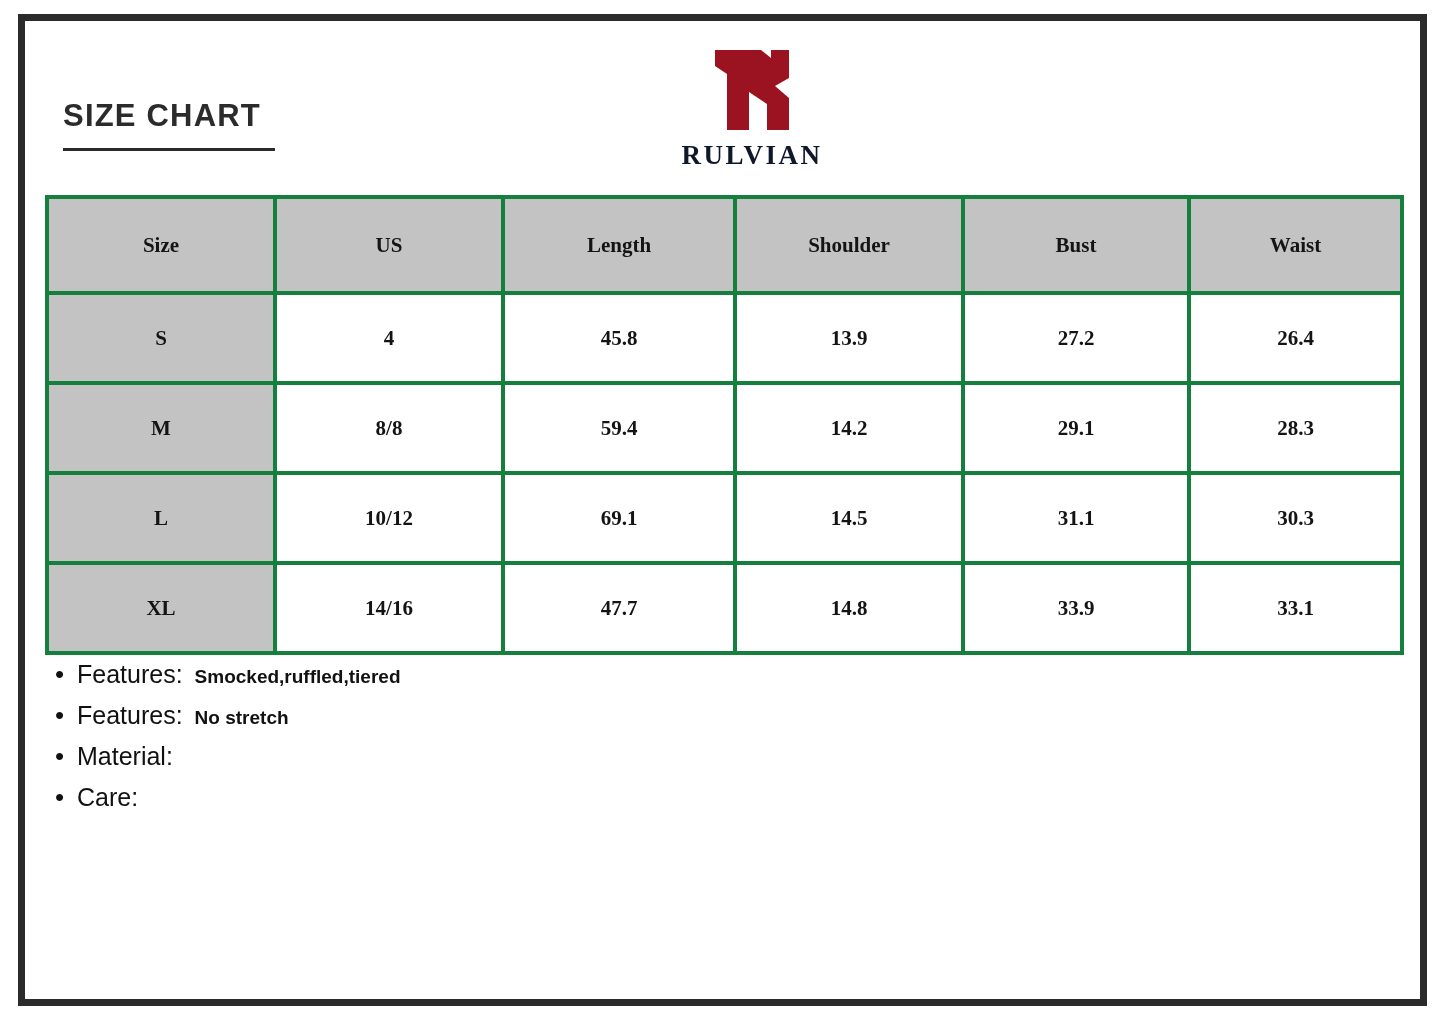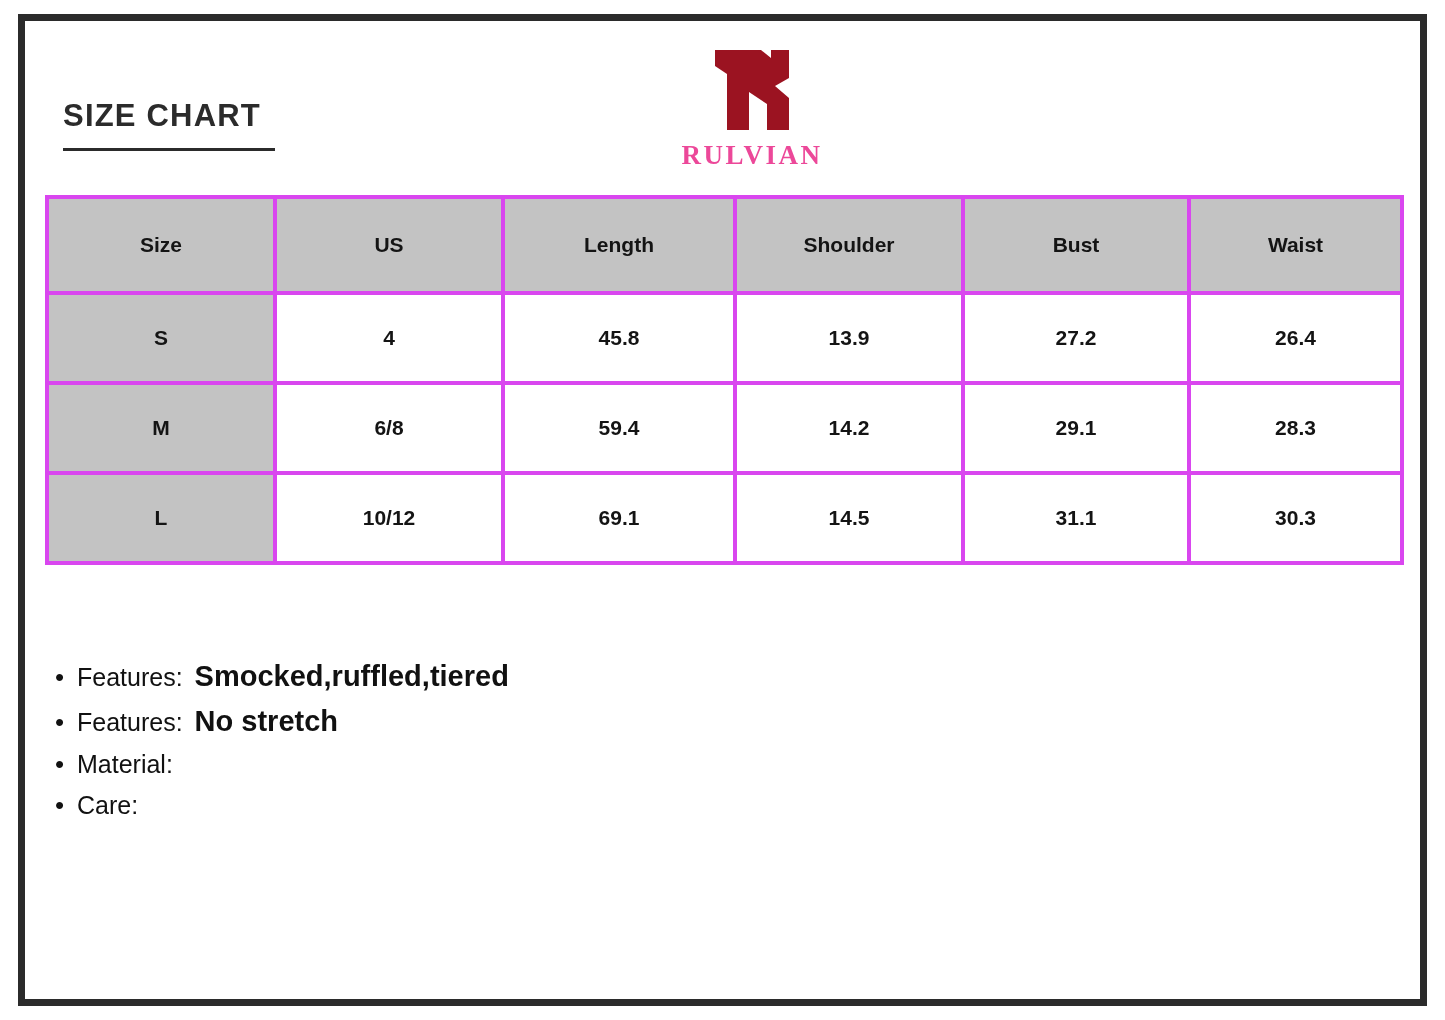--- a/index.html
+++ b/index.html
@@ -71,46 +71,47 @@
   .brand-mark {
     width: 110px;
     height: 92px;
     margin: 0 auto 4px auto;
     display: block;
   }
   .brand-name {
     font-size: 27px;
     font-weight: bold;
     letter-spacing: 2.5px;
-    color: #ec4899;
+    color: #0f172a;
     font-family: "Liberation Serif", serif;
   }
 
   
   .table-wrap {
     position: absolute;
     left: 0px;
     top: 155px;
     width: 1355px;
   }
   table.size-chart {
     border-collapse: collapse;
     width: 1355px;
     table-layout: fixed;
   }
   table.size-chart td, table.size-chart th {
-    border: 4px solid #d946ef;
+    border: 4px solid #15803d;
     text-align: center;
     vertical-align: middle;
     font-size: 21px;
     font-weight: bold;
     color: #141414;
     background: #ffffff;
     height: 86px;
     padding: 0;
+    font-family: Liberation Serif, serif;
   }
   table.size-chart thead th {
     background: #c3c3c3;
     height: 92px;
     font-size: 21px;
   }
   table.size-chart tbody td.size-col {
     background: #c3c3c3;
   }
   col.c-size  { width: 228px; }
@@ -140,21 +141,21 @@
     color: #111;
     text-align: left;
   }
   .note-label {
     font-size: 25px;
     font-weight: normal;
     color: #111;
     white-space: nowrap;
   }
   .note-value {
-    font-size: 29px;
+    font-size: 19px;
     font-weight: bold;
     color: #111;
     margin-left: 12px;
   }
 </style>
 </head>
 <body>
 
 <div class="page">
   <div class="outer-border"></div>
@@ -200,34 +201,42 @@
           <tr>
             <td class="size-col">S</td>
             <td>4</td>
             <td>45.8</td>
             <td>13.9</td>
             <td>27.2</td>
             <td>26.4</td>
           </tr>
           <tr>
             <td class="size-col">M</td>
-            <td>6/8</td>
+            <td>8/8</td>
             <td>59.4</td>
             <td>14.2</td>
             <td>29.1</td>
             <td>28.3</td>
           </tr>
           <tr>
             <td class="size-col">L</td>
             <td>10/12</td>
             <td>69.1</td>
             <td>14.5</td>
             <td>31.1</td>
             <td>30.3</td>
           </tr>
+          <tr>
+            <td class="size-col">XL</td>
+            <td>14/16</td>
+            <td>47.7</td>
+            <td>14.8</td>
+            <td>33.9</td>
+            <td>33.1</td>
+          </tr>
         </tbody>
       </table>
     </div>
 
     <div class="notes">
       <div class="note-row">
         <span class="bullet">•</span>
         <span class="note-label">Features:</span>
         <span class="note-value">Smocked,ruffled,tiered</span>
       </div>

